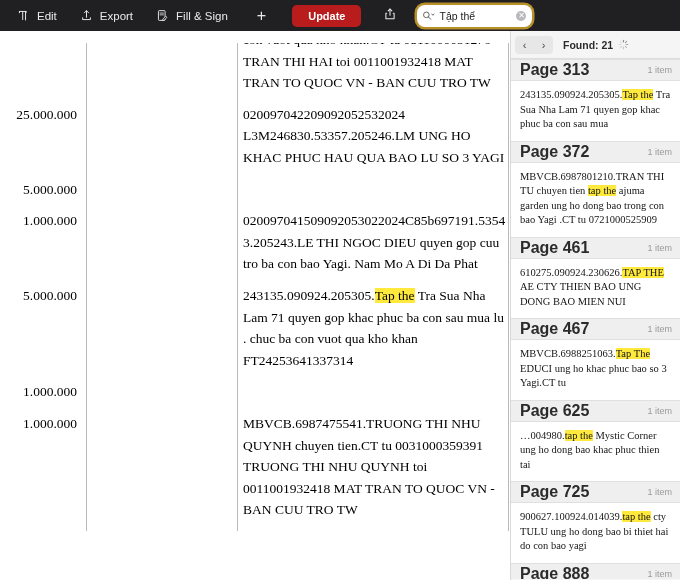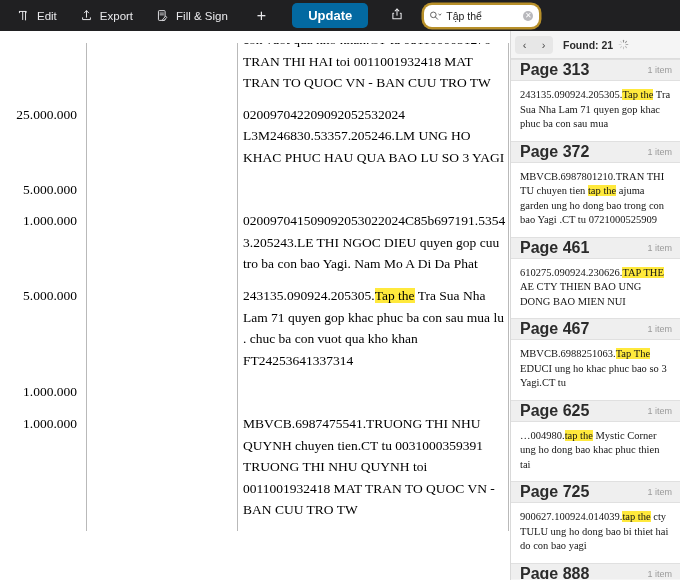--- a/index.html
+++ b/index.html
@@ -27,23 +27,23 @@
     font-size: 11.5px;
     padding: 3px 9px 3px 4px;
     border-radius: 4px;
     white-space: nowrap;
     cursor: default;
   }
   .tb-icon { display: inline-flex; align-items: center; justify-content: center; width: 15px; height: 15px; }
   .tb-icon svg { display: block; }
   .tb-plus { color: #e9e9ec; font-size: 16px; padding: 0 11px; line-height: 1; cursor: default; }
   .update-btn {
-    background: #0369a1;
+    background: #b91c1c;
     color: #ffffff;
-    font-size: 13px;
+    font-size: 11px;
     font-weight: 700;
     border: none;
     border-radius: 5px;
     padding: 5px 16px;
     margin-left: 6px;
     cursor: default;
     font-family: "Liberation Sans", sans-serif;
   }
   .share-btn { display: inline-flex; align-items: center; justify-content: center;
     width: 24px; height: 22px; margin-left: 8px; cursor: default; }

